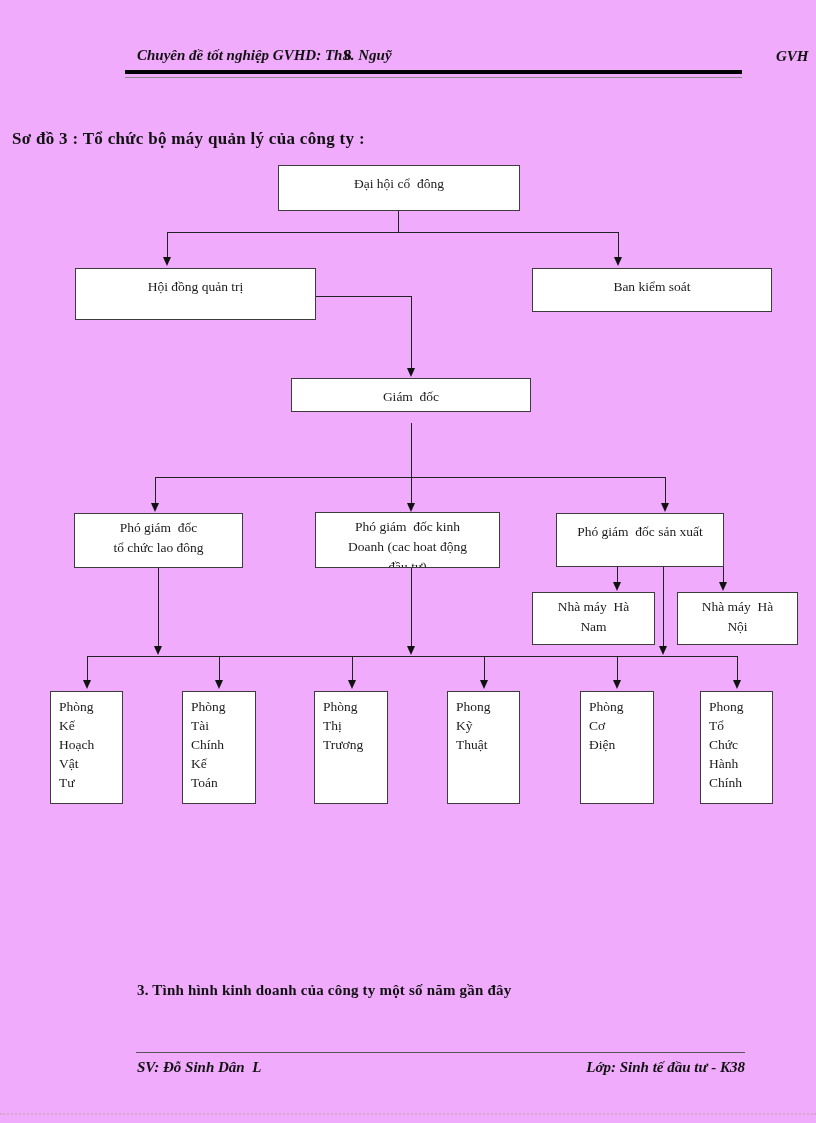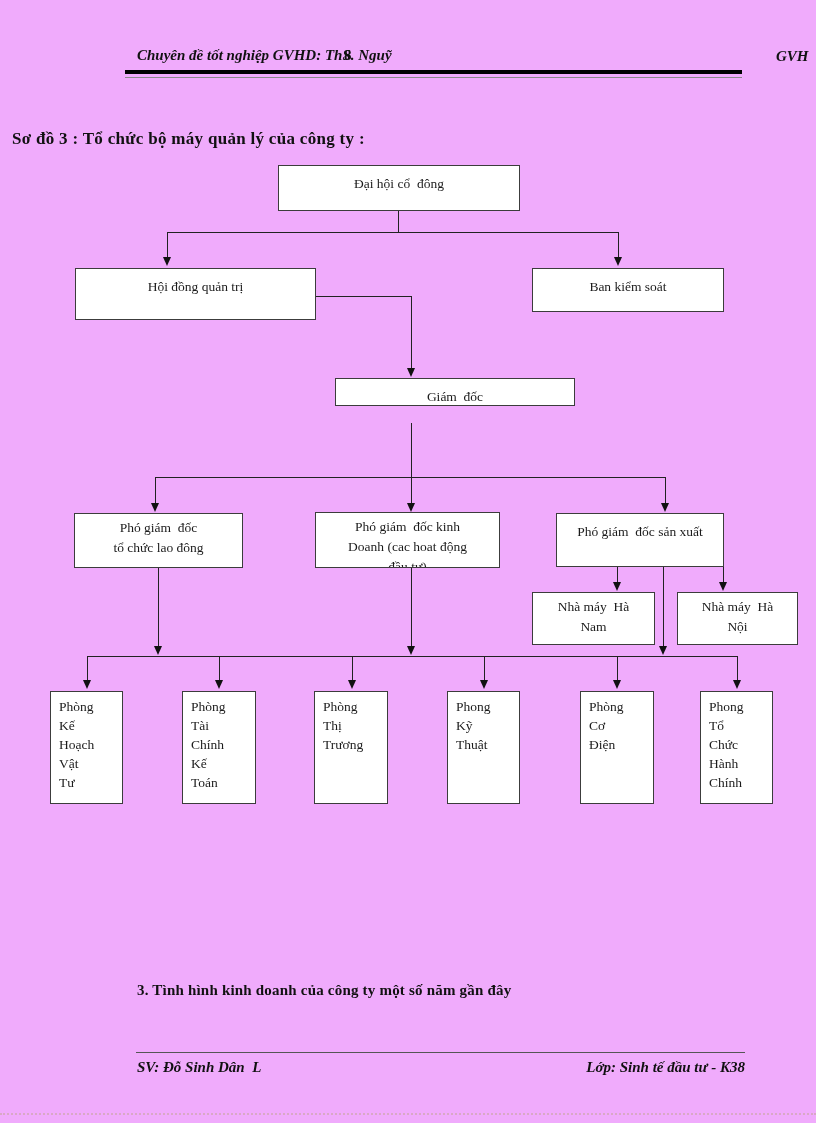--- a/index.html
+++ b/index.html
@@ -63,22 +63,22 @@
 
   <div class="hdr-left">Chuyên đề tốt nghiệp GVHD: ThS. Nguỹ</div>
   <div class="page-num">8</div>
   <div class="hdr-right">GVH</div>
   <div class="hdr-rule"></div>
 
   <div class="chart-title">Sơ đồ 3 : Tổ chức bộ máy quản lý của công ty :</div>
 
   <div class="node pt9" style="left:278px;top:165px;width:242px;height:46px;">Đại hội cổ  đông</div>
   <div class="node pt9" style="left:75px;top:268px;width:241px;height:52px;">Hội đồng quản trị</div>
-  <div class="node pt9" style="left:532px;top:268px;width:192px;height:44px;">Ban kiểm soát</div>
-  <div class="node pt9" style="left:291px;top:378px;width:240px;height:28px;margin-left:44px;">Giám  đốc</div>
+  <div class="node pt9" style="left:532px;top:268px;width:240px;height:44px;">Ban kiểm soát</div>
+  <div class="node pt9" style="left:291px;top:378px;width:240px;height:34px;">Giám  đốc</div>
   <div class="node pt5" style="left:315px;top:512px;width:185px;height:56px;">Phó giám  đốc kinh
 Doanh (cac hoat động
 đầu tư)</div>
   <div class="node pt5" style="left:74px;top:513px;width:169px;height:55px;">Phó giám  đốc
 tổ chức lao đông</div>
   <div class="node pt9" style="left:556px;top:513px;width:168px;height:54px;">Phó giám  đốc sản xuất</div>
   <div class="node pt5" style="left:532px;top:592px;width:123px;height:53px;">Nhà máy  Hà
 Nam</div>
   <div class="node pt5" style="left:677px;top:592px;width:121px;height:53px;">Nhà máy  Hà
 Nội</div>

